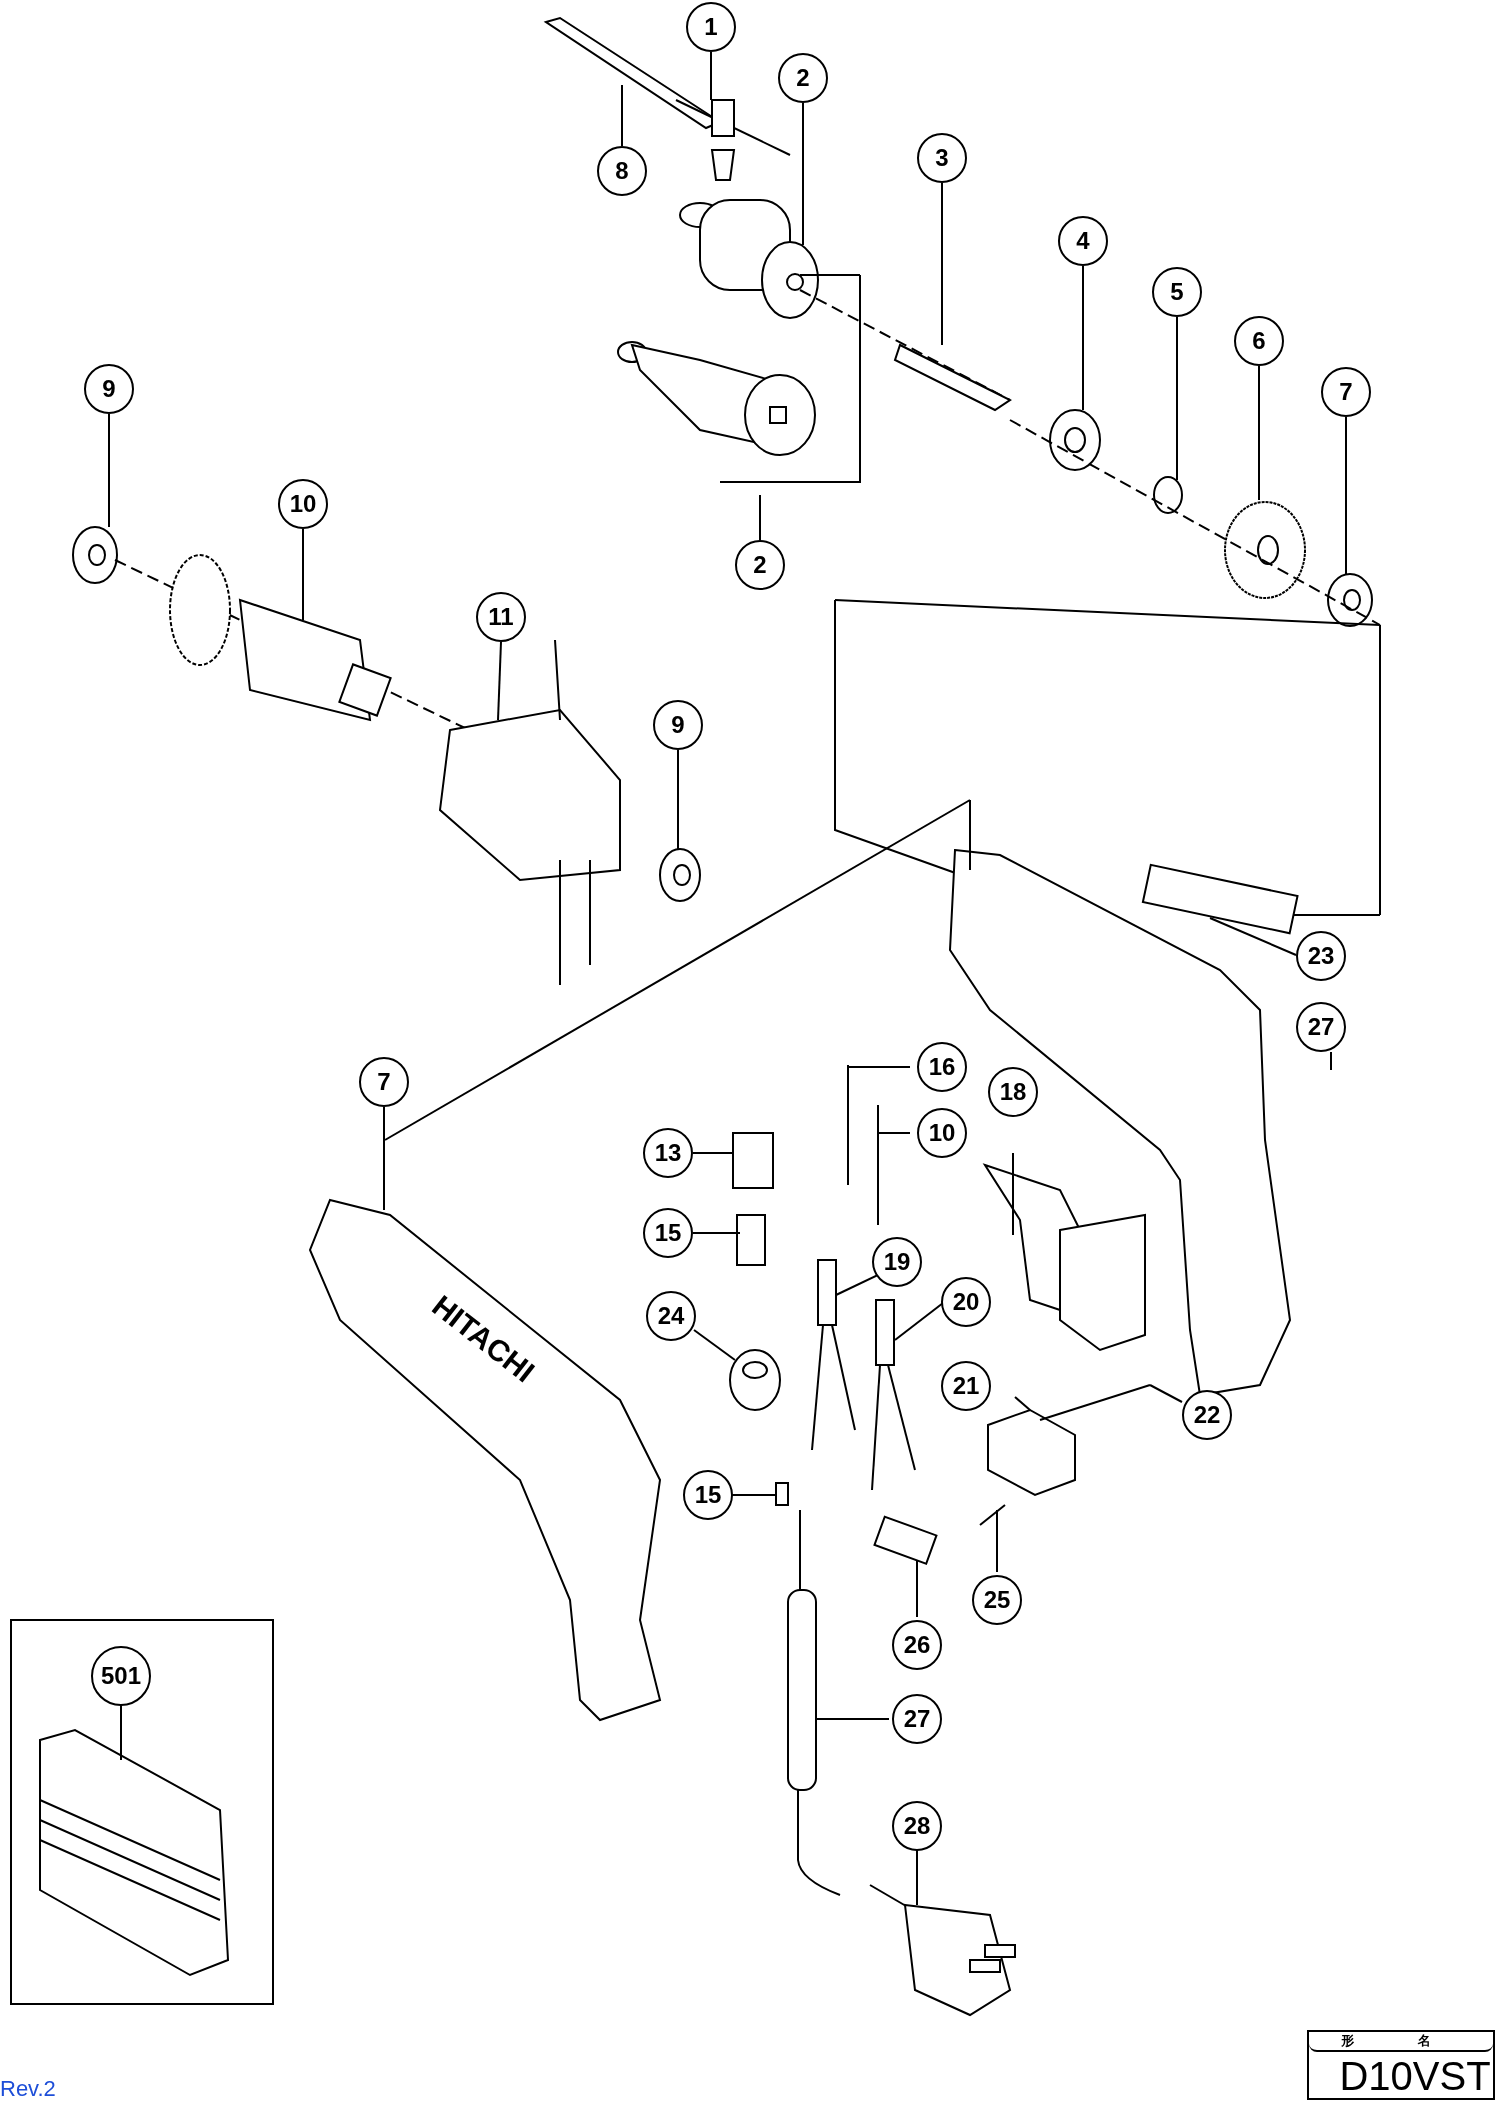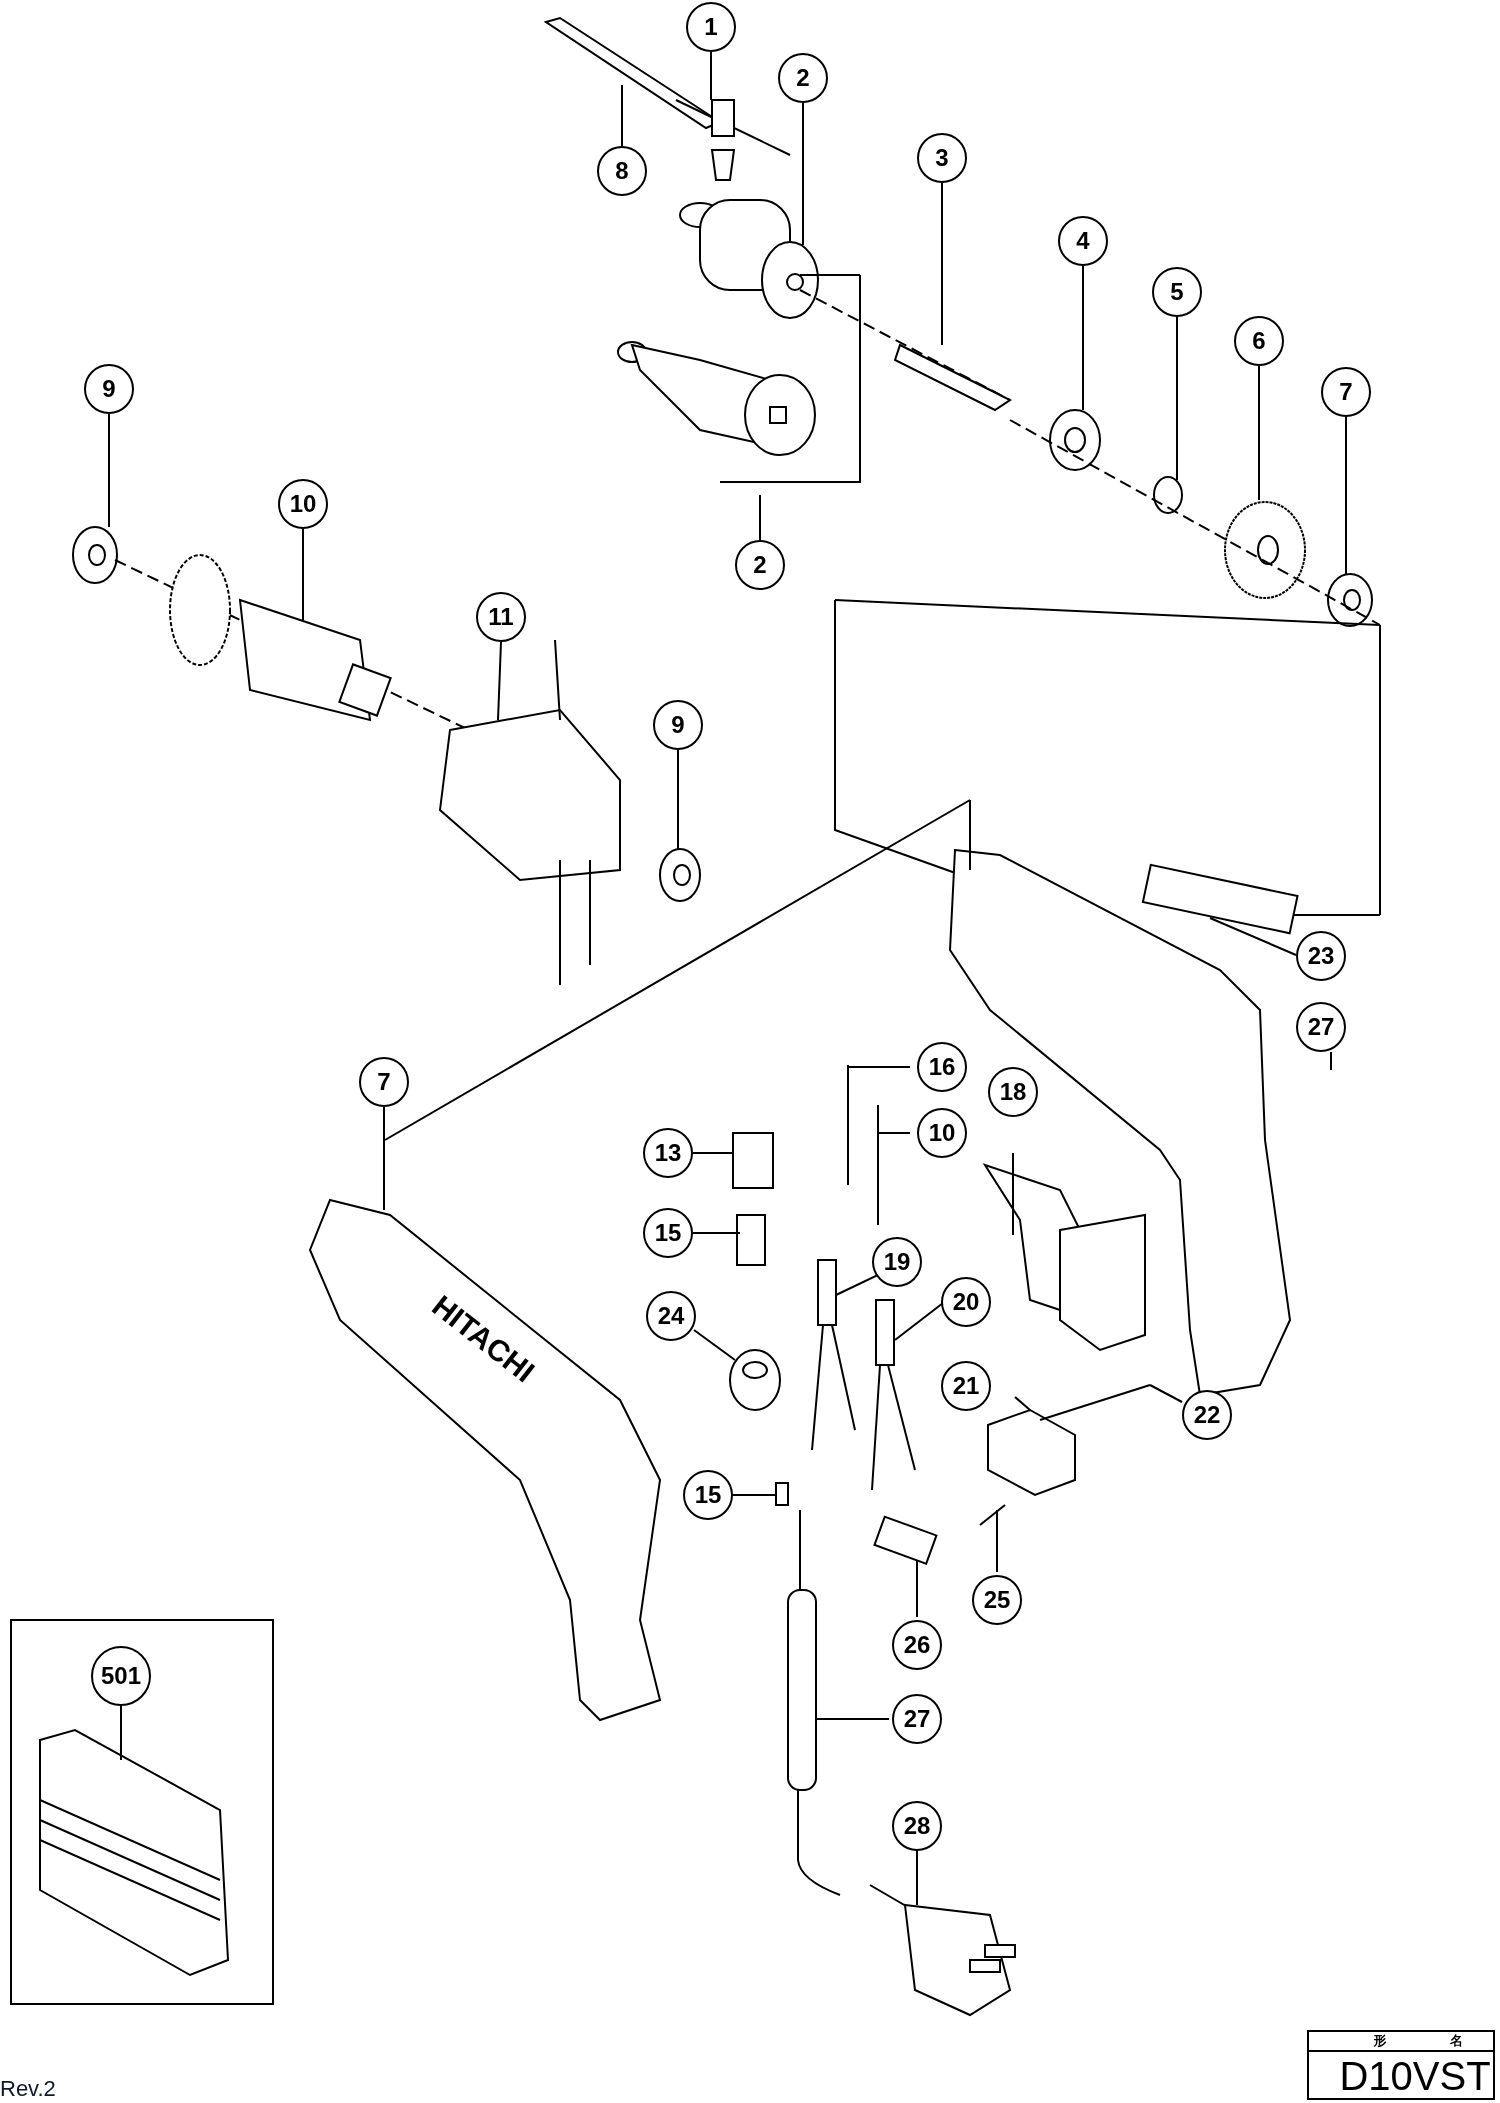--- a/index.html
+++ b/index.html
@@ -1,23 +1,23 @@
 <!DOCTYPE html>
 <html><head>
 <meta charset="utf-8">
 <style>
   html,body{margin:0;padding:0;background:#fff;}
   body{width:1500px;height:2103px;position:relative;overflow:hidden;font-family:"Liberation Sans",sans-serif;}
   svg.art{position:absolute;left:0;top:0;width:1500px;height:2103px;}
   .co{position:absolute;width:50px;height:50px;margin:-25px 0 0 -25px;border:2px solid #000;border-radius:50%;background:#fff;
       display:flex;align-items:center;justify-content:center;font-weight:bold;font-size:24px;color:#000;box-sizing:border-box;}
   .co.big{width:60px;height:60px;margin:-30px 0 0 -30px;font-size:24px;}
-  .rev{position:absolute;left:0;top:2076px;font-size:22px;color:#0f172a;}
+  .rev{position:absolute;left:0;top:2076px;font-size:22px;color:#1d4ed8;}
   .model{position:absolute;left:1307px;top:2030px;width:188px;height:70px;border:2px solid #000;box-sizing:border-box;}
-  .model .h{height:18px;border-bottom:2px solid #000;font-size:13px;font-weight:bold;text-align:right;line-height:18px;letter-spacing:30px;}
+  .model .h{height:18px;border-bottom:2px solid #000;font-size:13px;font-weight:bold;text-align:center;line-height:18px;letter-spacing:30px;border-radius:8px;}
   .model .v{font-size:40px;text-align:center;line-height:48px;padding-left:28px;}
   .kitbox{position:absolute;left:10px;top:1619px;width:264px;height:386px;border:2px solid #000;box-sizing:border-box;}
 </style>
 </head>
 <body>
 
 <svg class="art" viewBox="0 0 1500 2103" xmlns="http://www.w3.org/2000/svg" fill="none" stroke="#000" stroke-width="2">
 
   <g>
     <polygon points="546,22 560,18 720,122 706,128" fill="#fff"></polygon>

